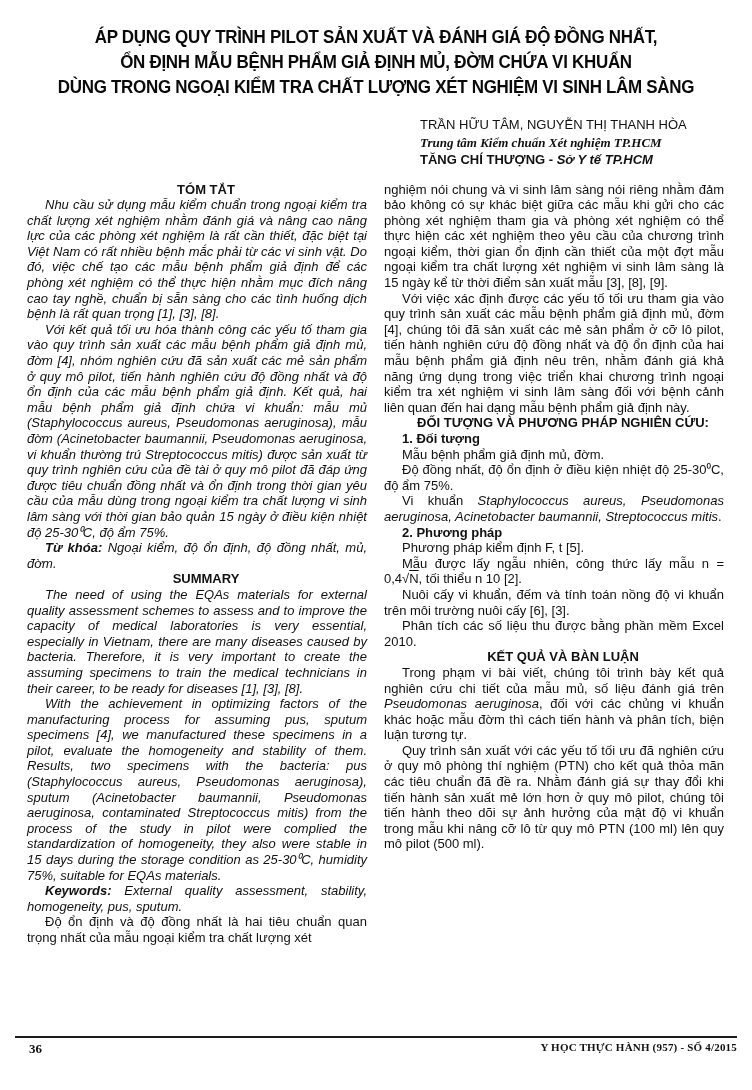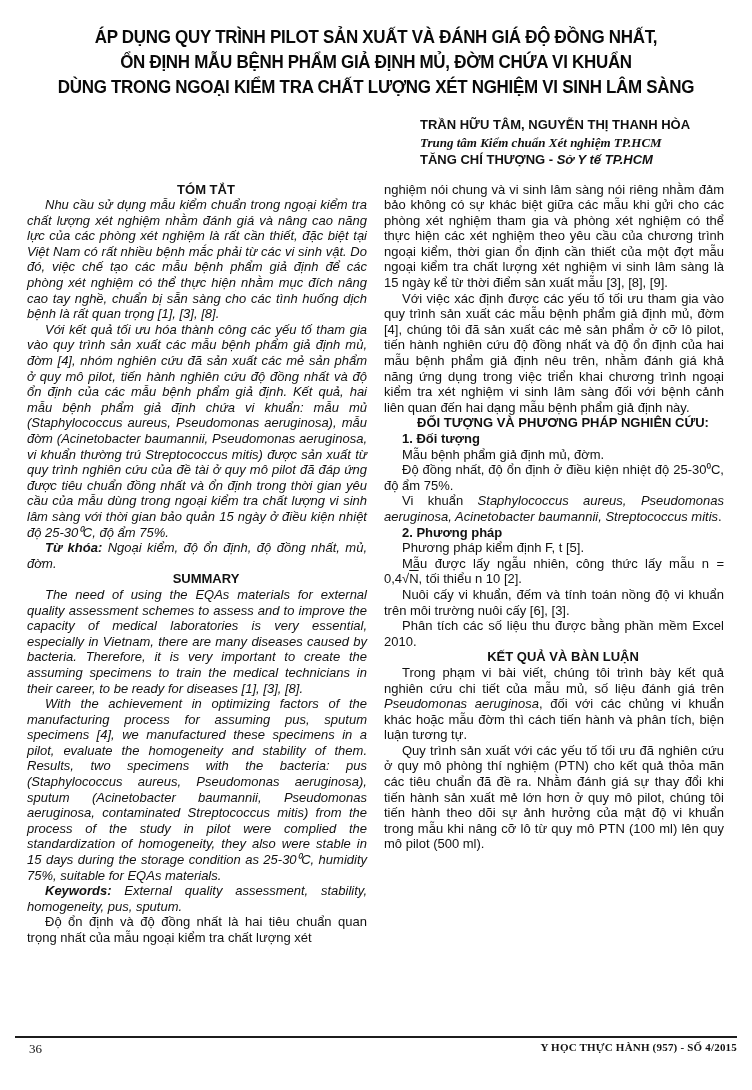--- a/index.html
+++ b/index.html
@@ -26,21 +26,21 @@
     transform:scaleX(0.97);
     transform-origin:center;
     white-space:nowrap;
   }
   
   .authors-block{
     margin:16px 0 0 420px;
     font-size:13px;
     line-height:17.5px;
   }
-  .auth-names{font-weight:bold;}
+  .auth-names{font-weight:normal;}
   .auth-affil{font-weight:bold;font-style:italic;font-family:Liberation Serif, serif;}
   .auth-mixed{font-weight:bold;}
   .auth-mixed .affil-it{font-style:italic;}
   
   .columns{
     display:flex;
     gap:17px;
     padding:0 27px;
     margin-top:13px;
   }
@@ -67,21 +67,21 @@
   .footer{
     position:absolute;
     left:15px;right:15px;top:1036px;
     border-top:2px solid #1c1c1c;
     display:flex;
     justify-content:space-between;
     align-items:flex-start;
     padding-top:3px;
     font-family:"Liberation Serif", serif;
   }
-  .page-number{font-size:13px;font-weight:normal;margin-left:14px;}
+  .page-number{font-size:13px;font-weight:bold;margin-left:14px;}
   .journal-name{font-size:11px;font-weight:bold;letter-spacing:0.2px;}
 </style>
 </head>
 <body>
 
 <div class="page">
 
   <div class="title-block">
     <div class="title-line">ÁP DỤNG QUY TRÌNH PILOT SẢN XUẤT VÀ ĐÁNH GIÁ ĐỘ ĐỒNG NHẤT,</div>
     <div class="title-line">ỔN ĐỊNH MẪU BỆNH PHẨM GIẢ ĐỊNH MỦ, ĐỜM CHỨA VI KHUẨN</div>

